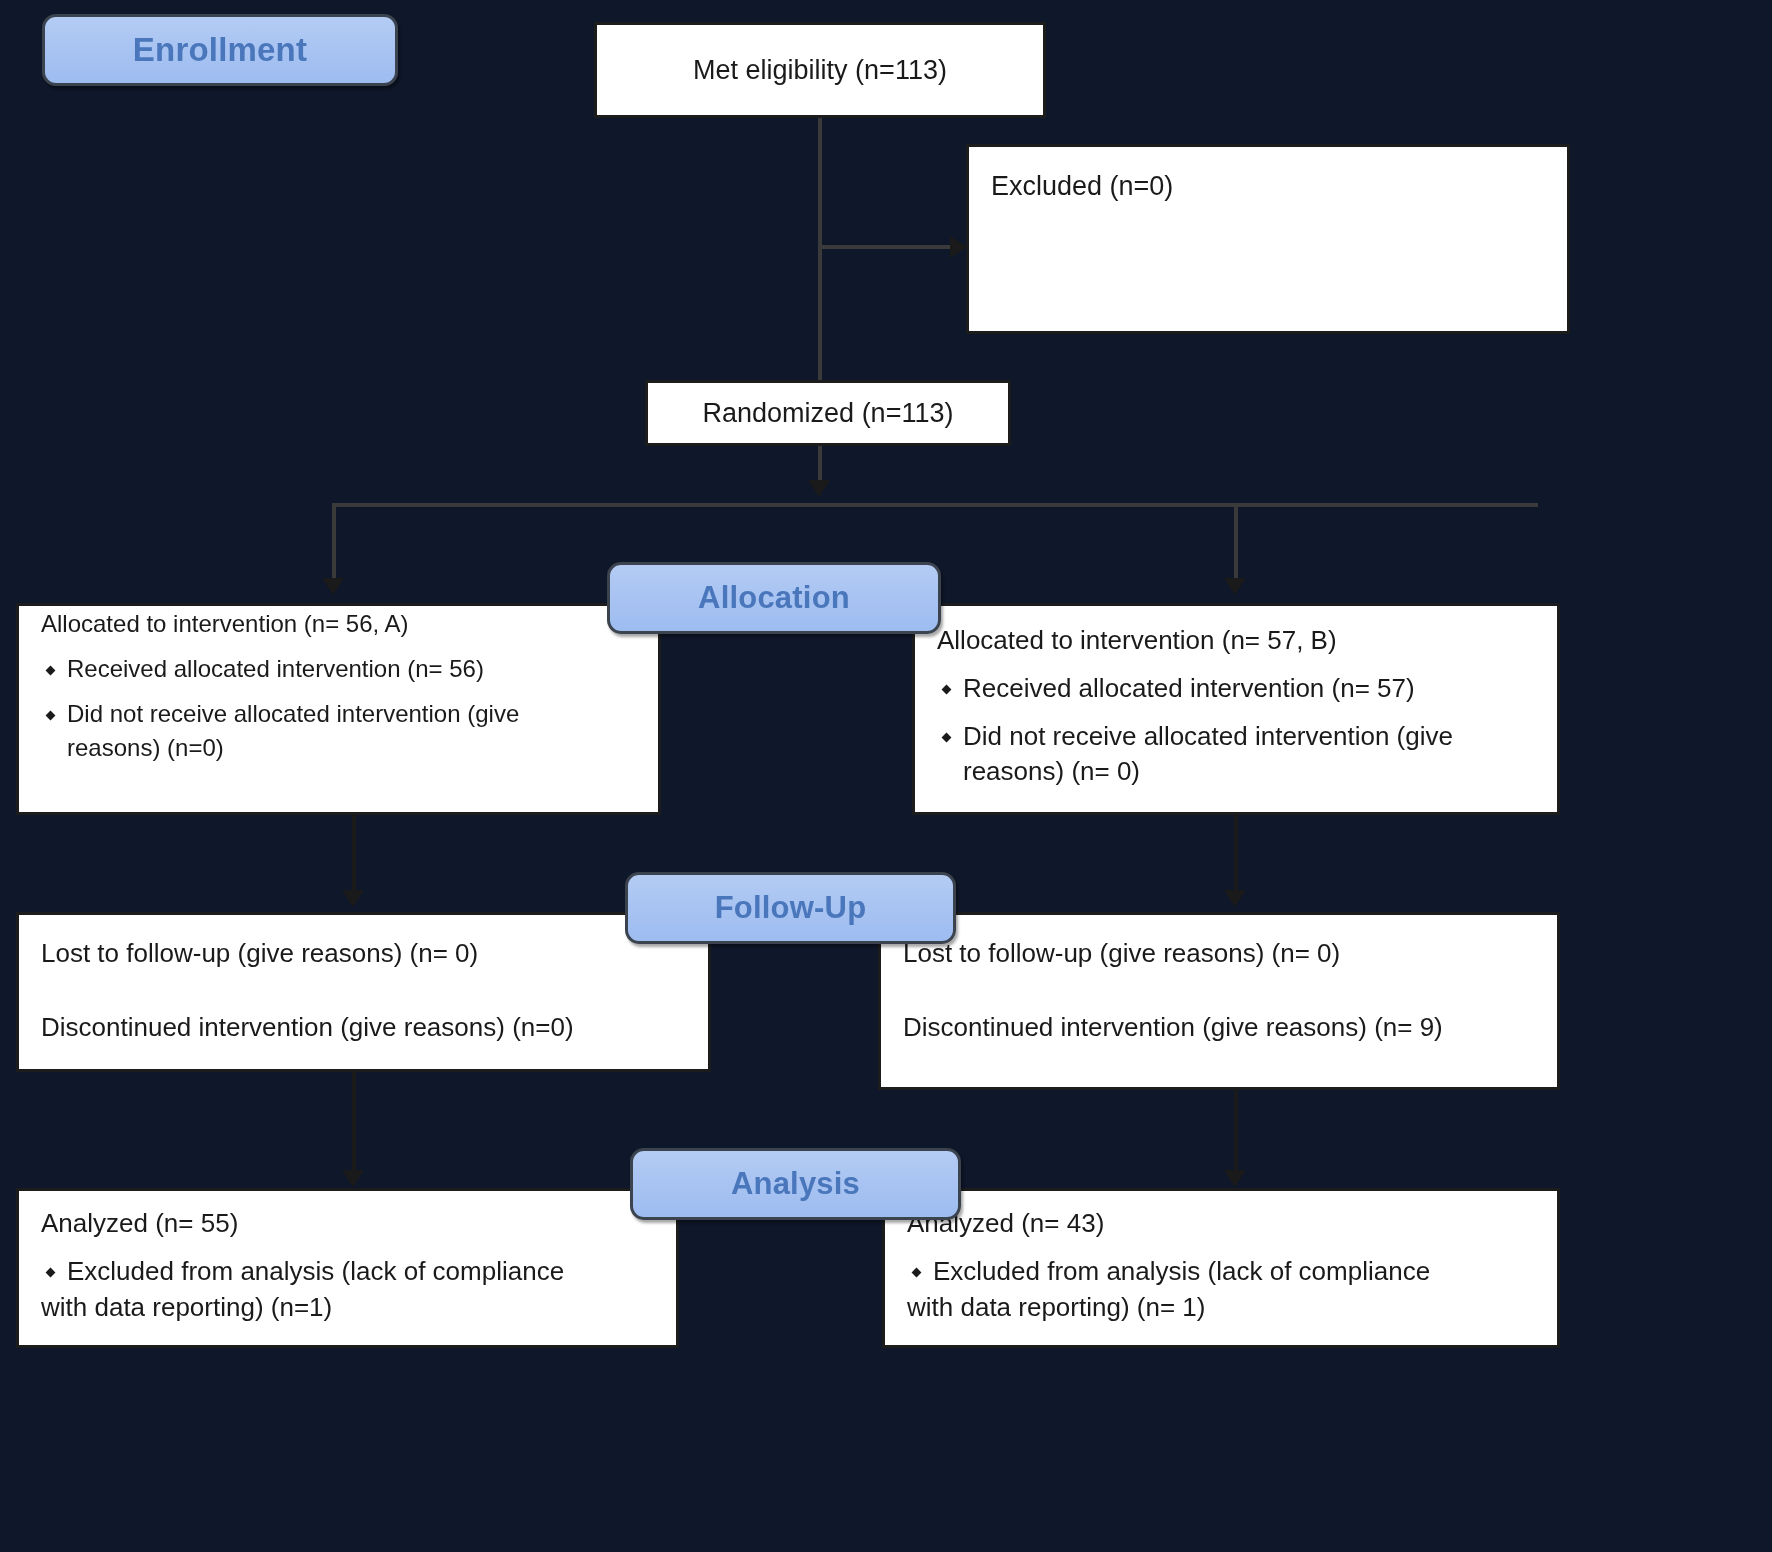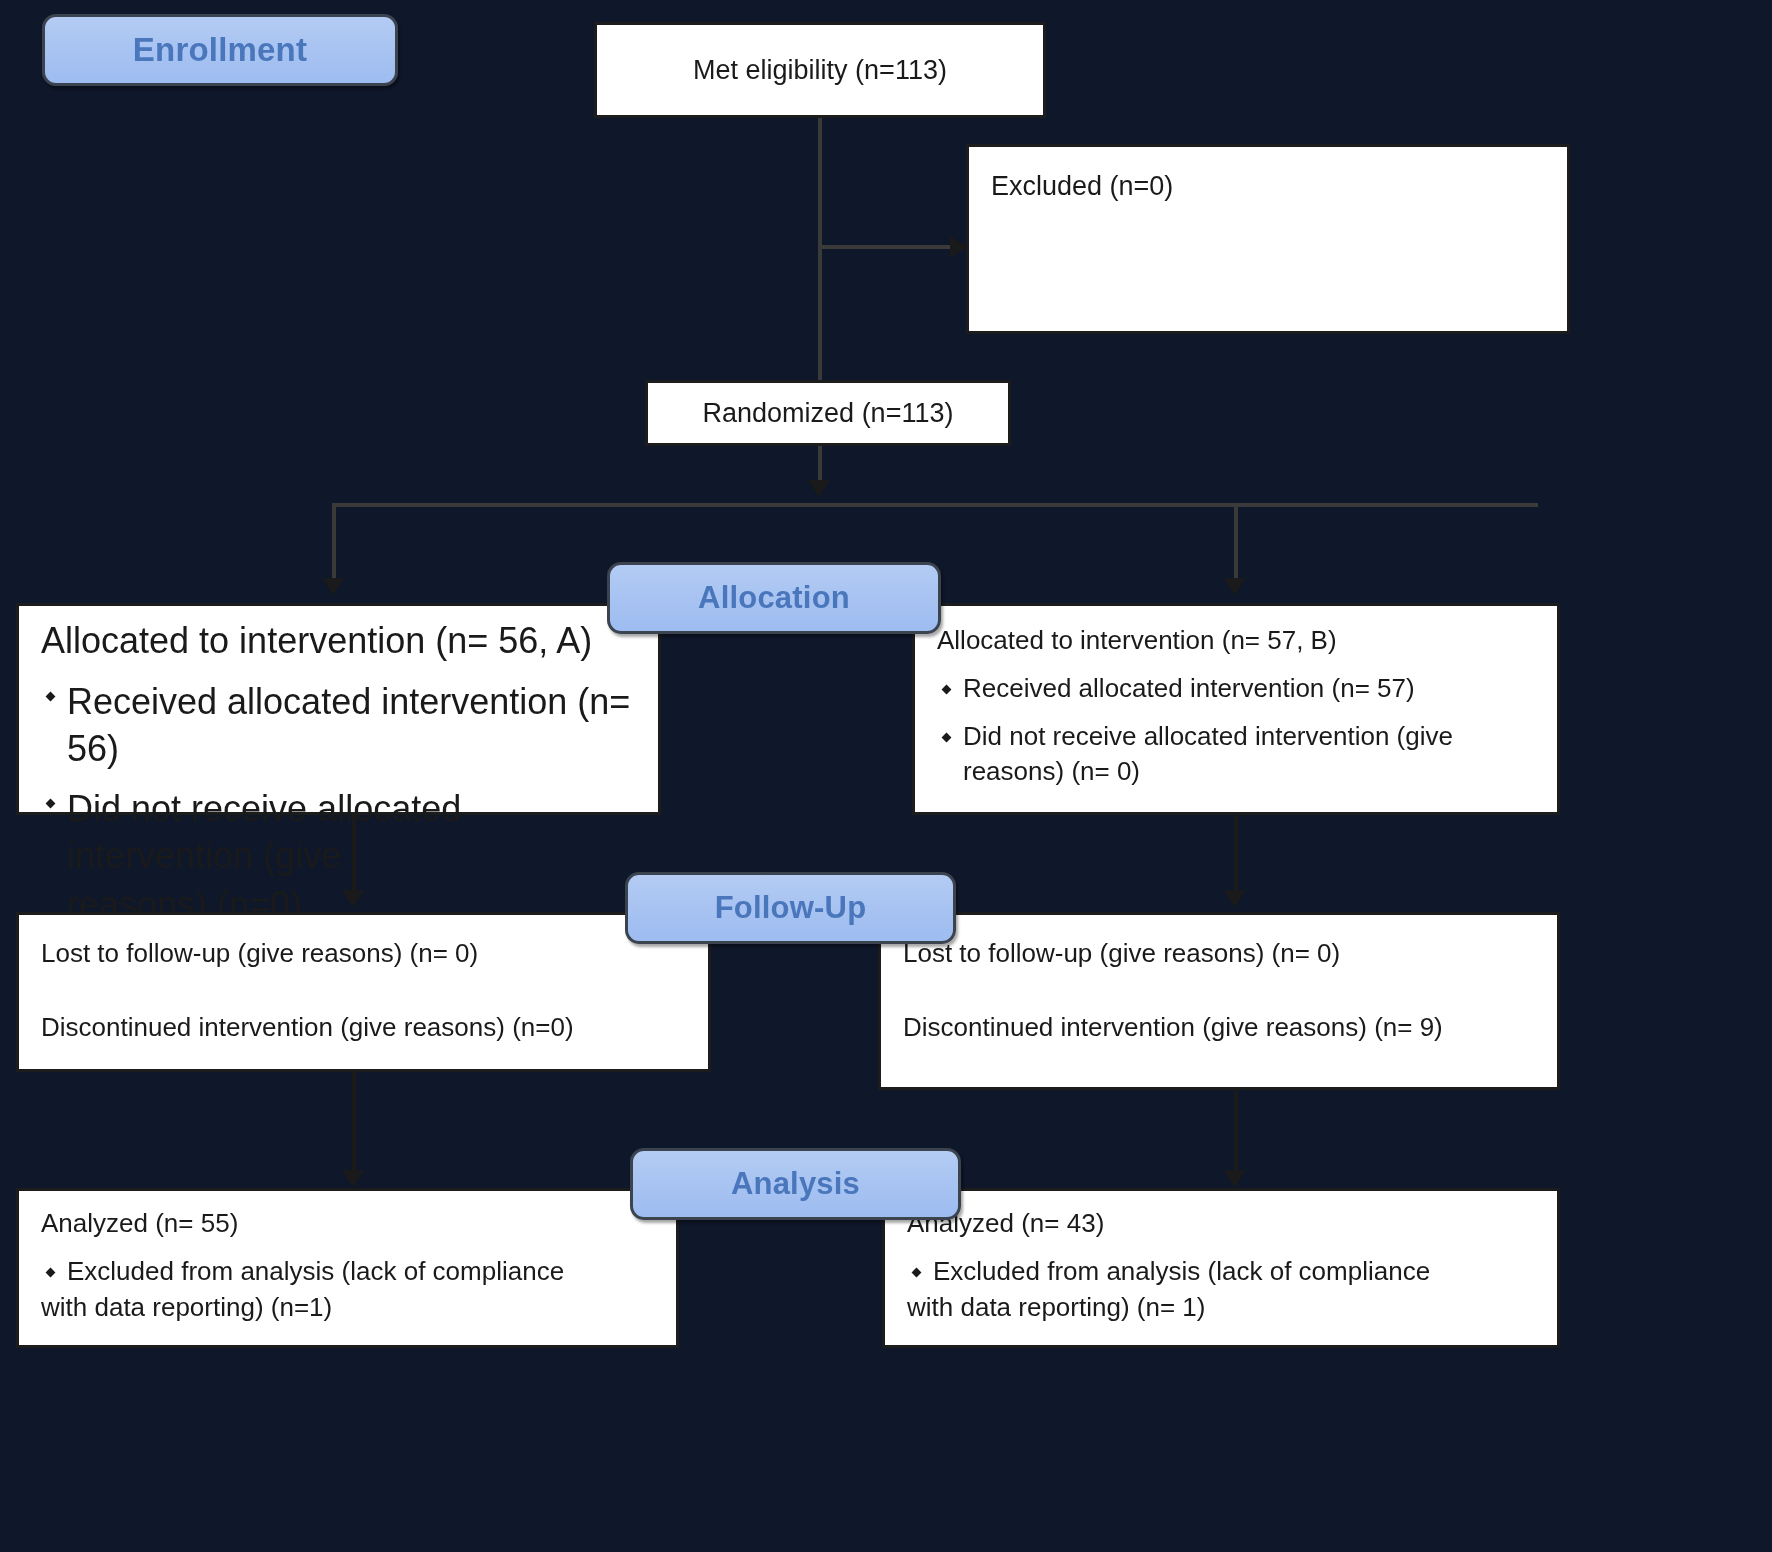--- a/index.html
+++ b/index.html
@@ -112,21 +112,21 @@
   <div class="arrow-down" style="left:322px;top:578px;"></div>
 
   <div class="vline" style="left:1234px;top:503px;height:86px;"></div>
   <div class="arrow-down" style="left:1224px;top:578px;"></div>
 
   <div class="pill" style="left:607px;top:562px;width:328px;height:66px;font-size:31px;">
     <span>Allocation</span>
   </div>
 
   <div class="box" style="left:16px;top:603px;width:645px;height:212px;">
-    <div class="txt" style="top:12px;font-size:36px;">
+    <div class="txt" style="top:2px;font-size:24px;">
       <div class="plain-line">Allocated to intervention (n= 56, A)</div>
       <div class="bullet-line">Received allocated intervention (n= 56)</div>
       <div class="bullet-line">Did not receive allocated intervention (give</div>
       <div class="wrap2">reasons) (n=0)</div>
     </div>
   </div>
 
   <div class="box" style="left:912px;top:603px;width:648px;height:212px;">
     <div class="txt" style="top:18px;font-size:26px;">
       <div class="plain-line">Allocated to intervention (n= 57, B)</div>

